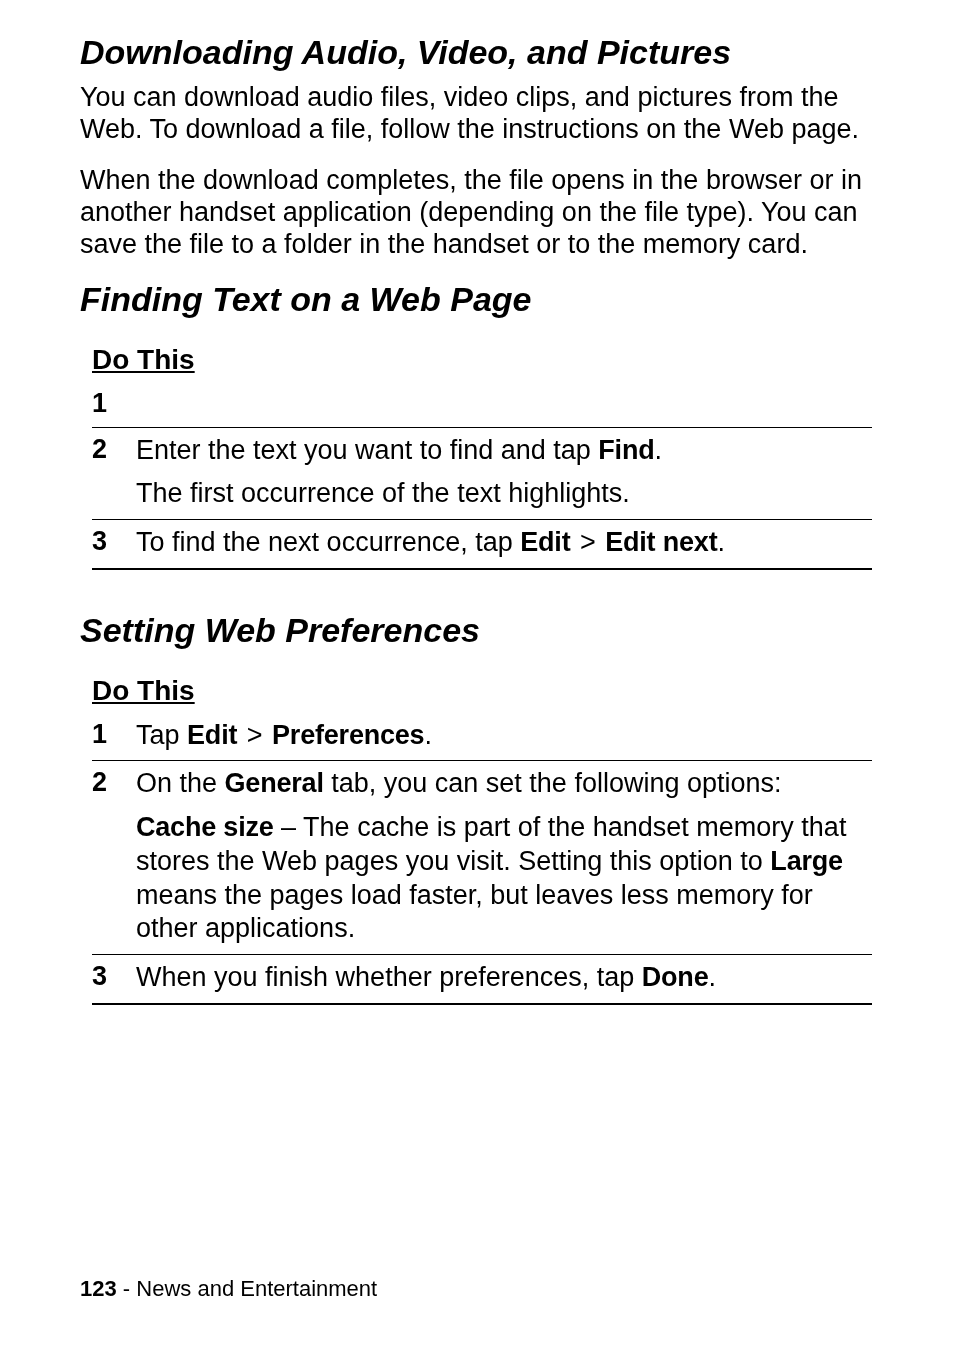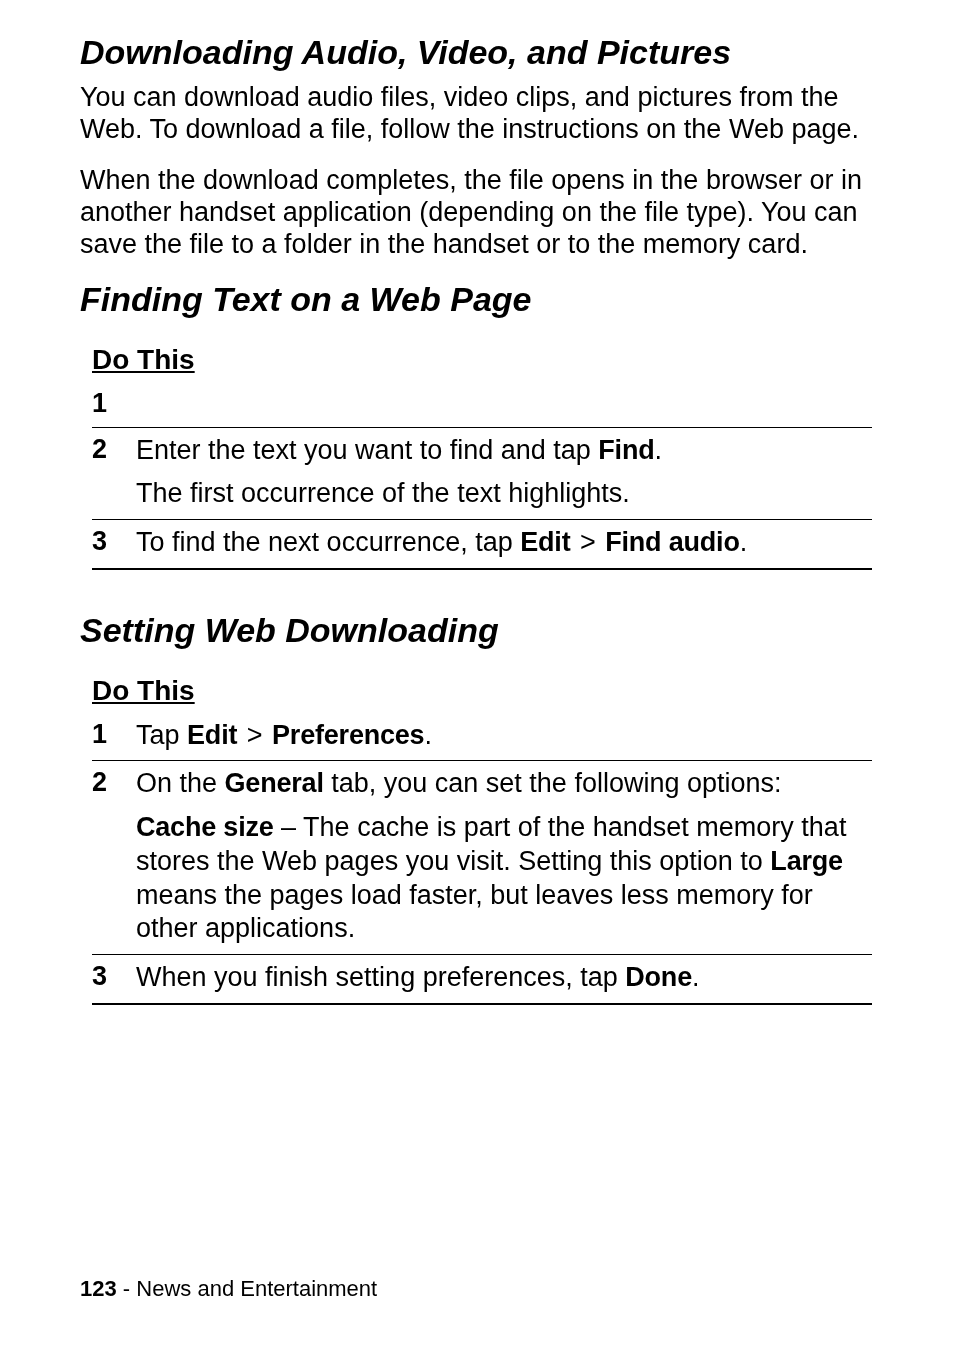--- a/index.html
+++ b/index.html
@@ -109,28 +109,28 @@
         <p>
           <span>Enter the text you want to find and tap </span><span class="ui">Find</span><span>.</span>
         </p>
         <p>The first occurrence of the text highlights.</p>
       </div>
     </div>
     <div class="step">
       <div class="step-num">3</div>
       <div class="step-body">
         <p>
-          <span>To find the next occurrence, tap </span><span class="ui">Edit</span><span class="gt"> &gt; </span><span class="ui">Find audio</span><span>.</span>
+          <span>To find the next occurrence, tap </span><span class="ui">Edit</span><span class="gt"> &gt; </span><span class="ui">Edit next</span><span>.</span>
         </p>
       </div>
     </div>
   </div>
   <div class="steps-end"></div>
 
-  <div class="h2 spaced">Setting Web Downloading</div>
+  <div class="h2 spaced">Setting Web Preferences</div>
   <div class="do-this">Do This</div>
   <div class="steps">
     <div class="step">
       <div class="step-num">1</div>
       <div class="step-body">
         <p>
           <span>Tap </span><span class="ui">Edit</span><span class="gt"> &gt; </span><span class="ui">Preferences</span><span>.</span>
         </p>
       </div>
     </div>
@@ -142,21 +142,21 @@
         </p>
         <p>
           <span class="ui">Cache size</span><span> – The cache is part of the handset memory that stores the Web pages you visit. Setting this option to </span><span class="ui">Large</span><span> means the pages load faster, but leaves less memory for other applications.</span>
         </p>
       </div>
     </div>
     <div class="step">
       <div class="step-num">3</div>
       <div class="step-body">
         <p>
-          <span>When you finish setting preferences, tap </span><span class="ui">Done</span><span>.</span>
+          <span>When you finish whether preferences, tap </span><span class="ui">Done</span><span>.</span>
         </p>
       </div>
     </div>
   </div>
   <div class="steps-end"></div>
 
   <div class="footer">
     <span class="pnum">123</span><span> - </span><span>News and Entertainment</span>
   </div>
 

